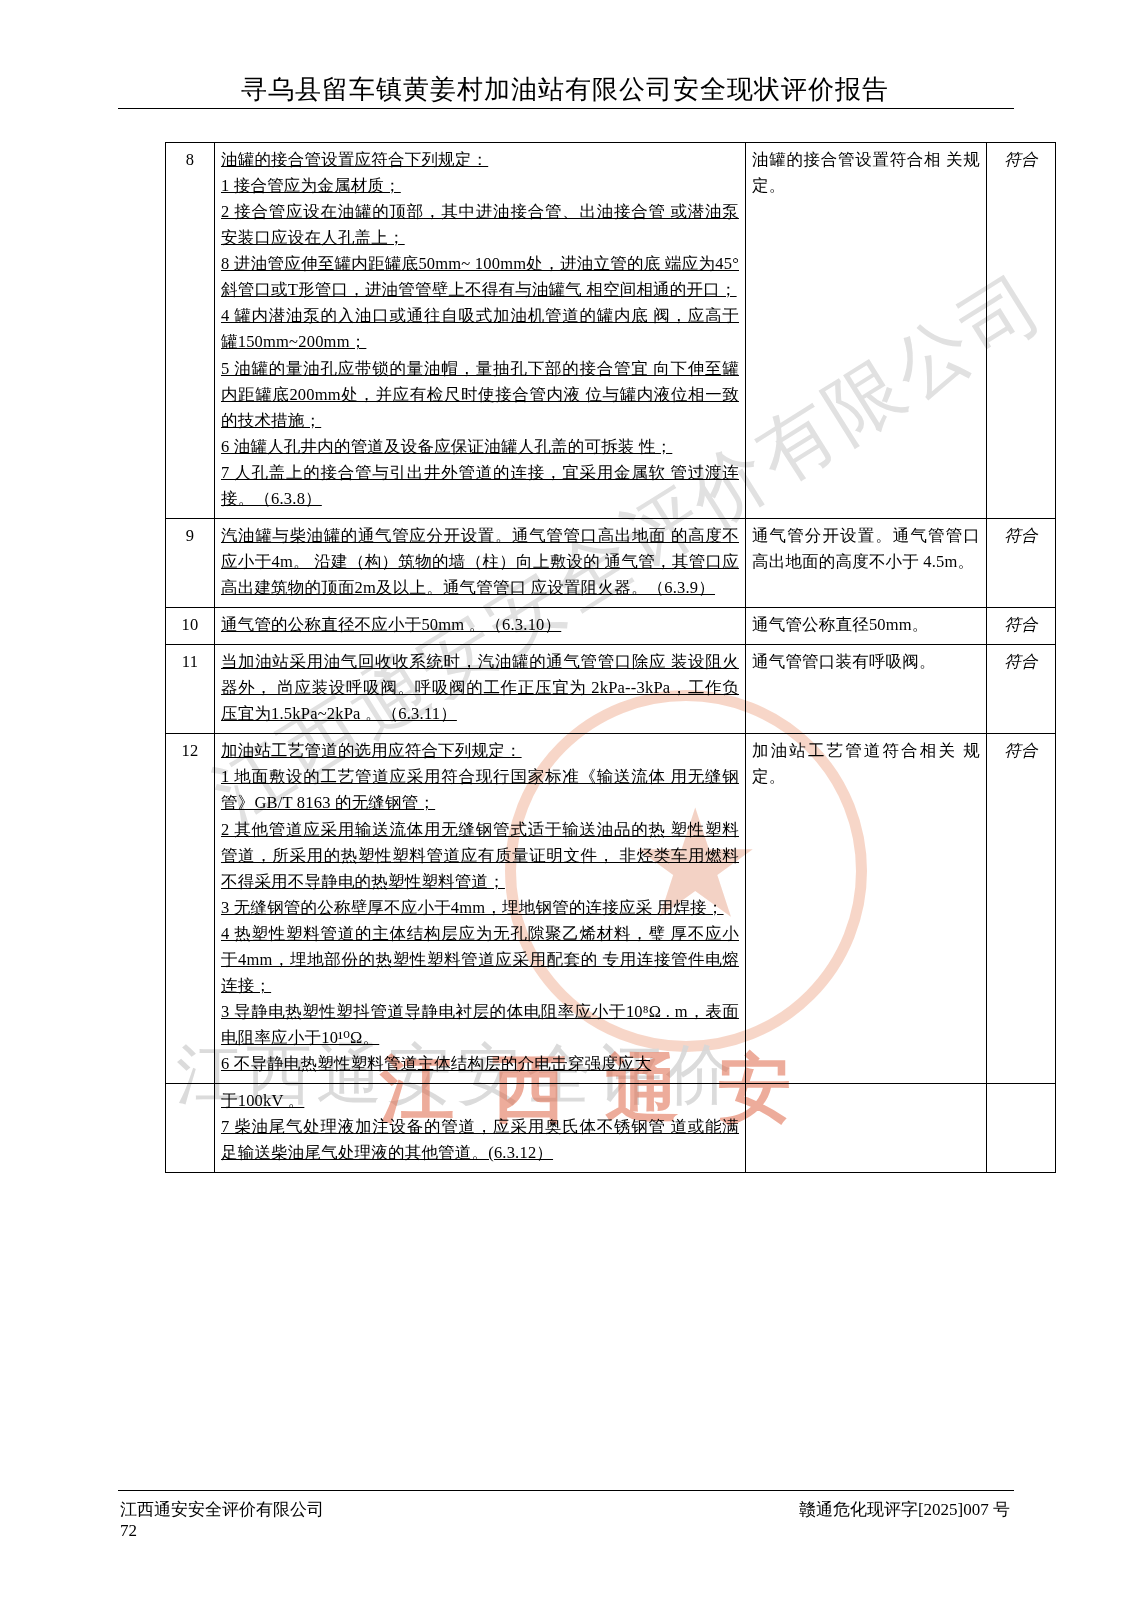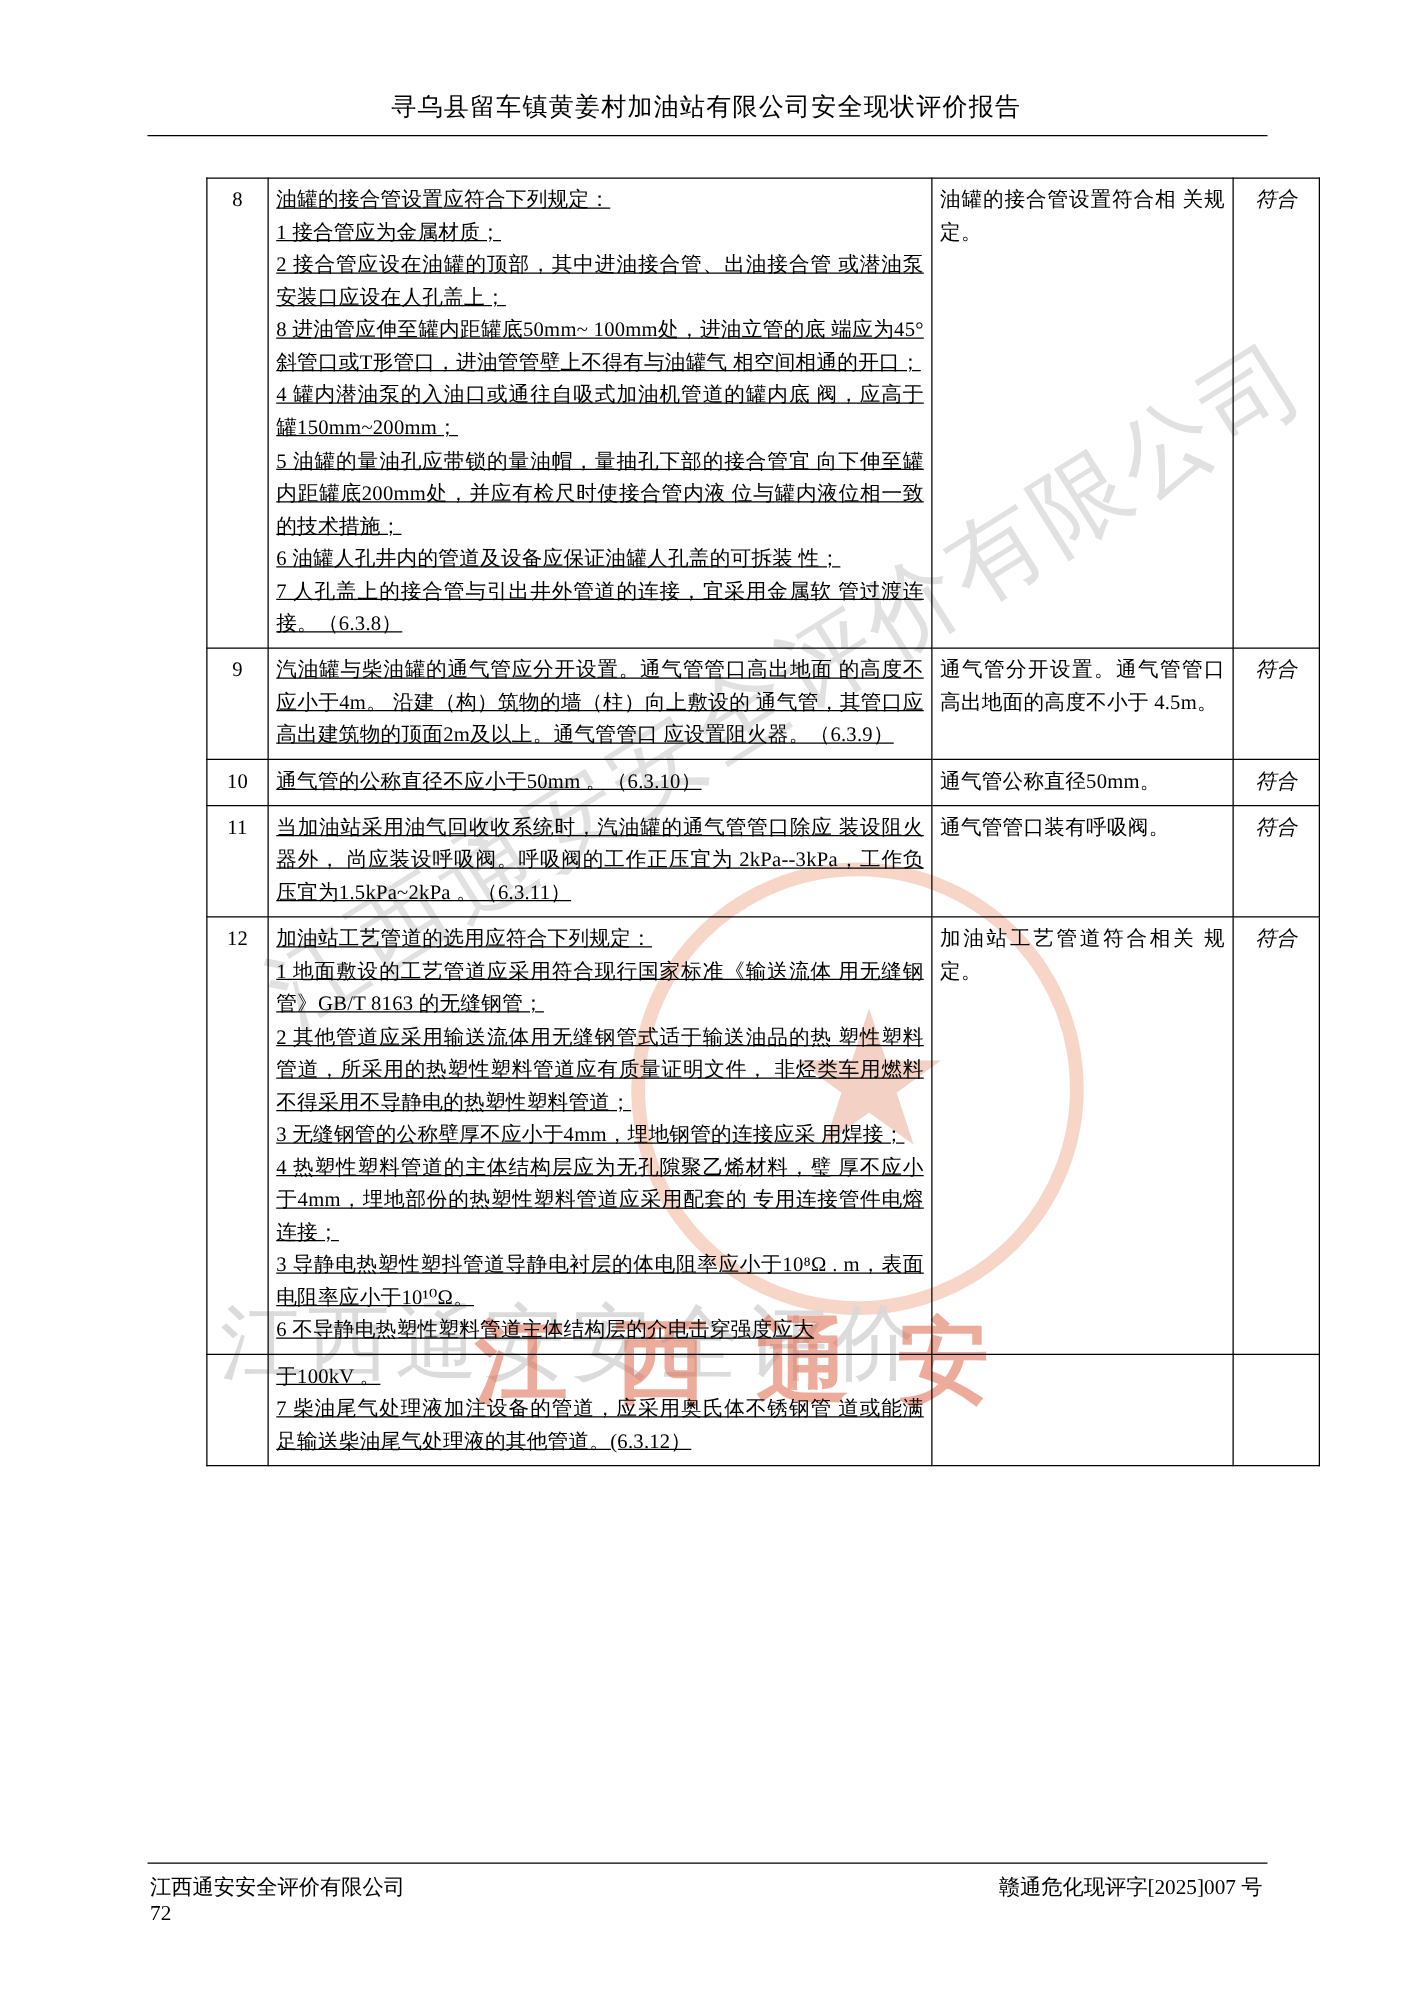--- a/index.html
+++ b/index.html
@@ -86,21 +86,21 @@
     letter-spacing: 4px;
   }
 
   
   .doc-header {
     position: absolute;
     left: 120px;
     top: 72px;
     width: 890px;
     text-align: center;
-    font-size: 20px;
+    font-size: 26px;
     letter-spacing: 1px;
     z-index: 2;
   }
   .header-rule {
     position: absolute;
     left: 118px;
     top: 108px;
     width: 896px;
     height: 0;
     border-top: 1.5px solid #000;

